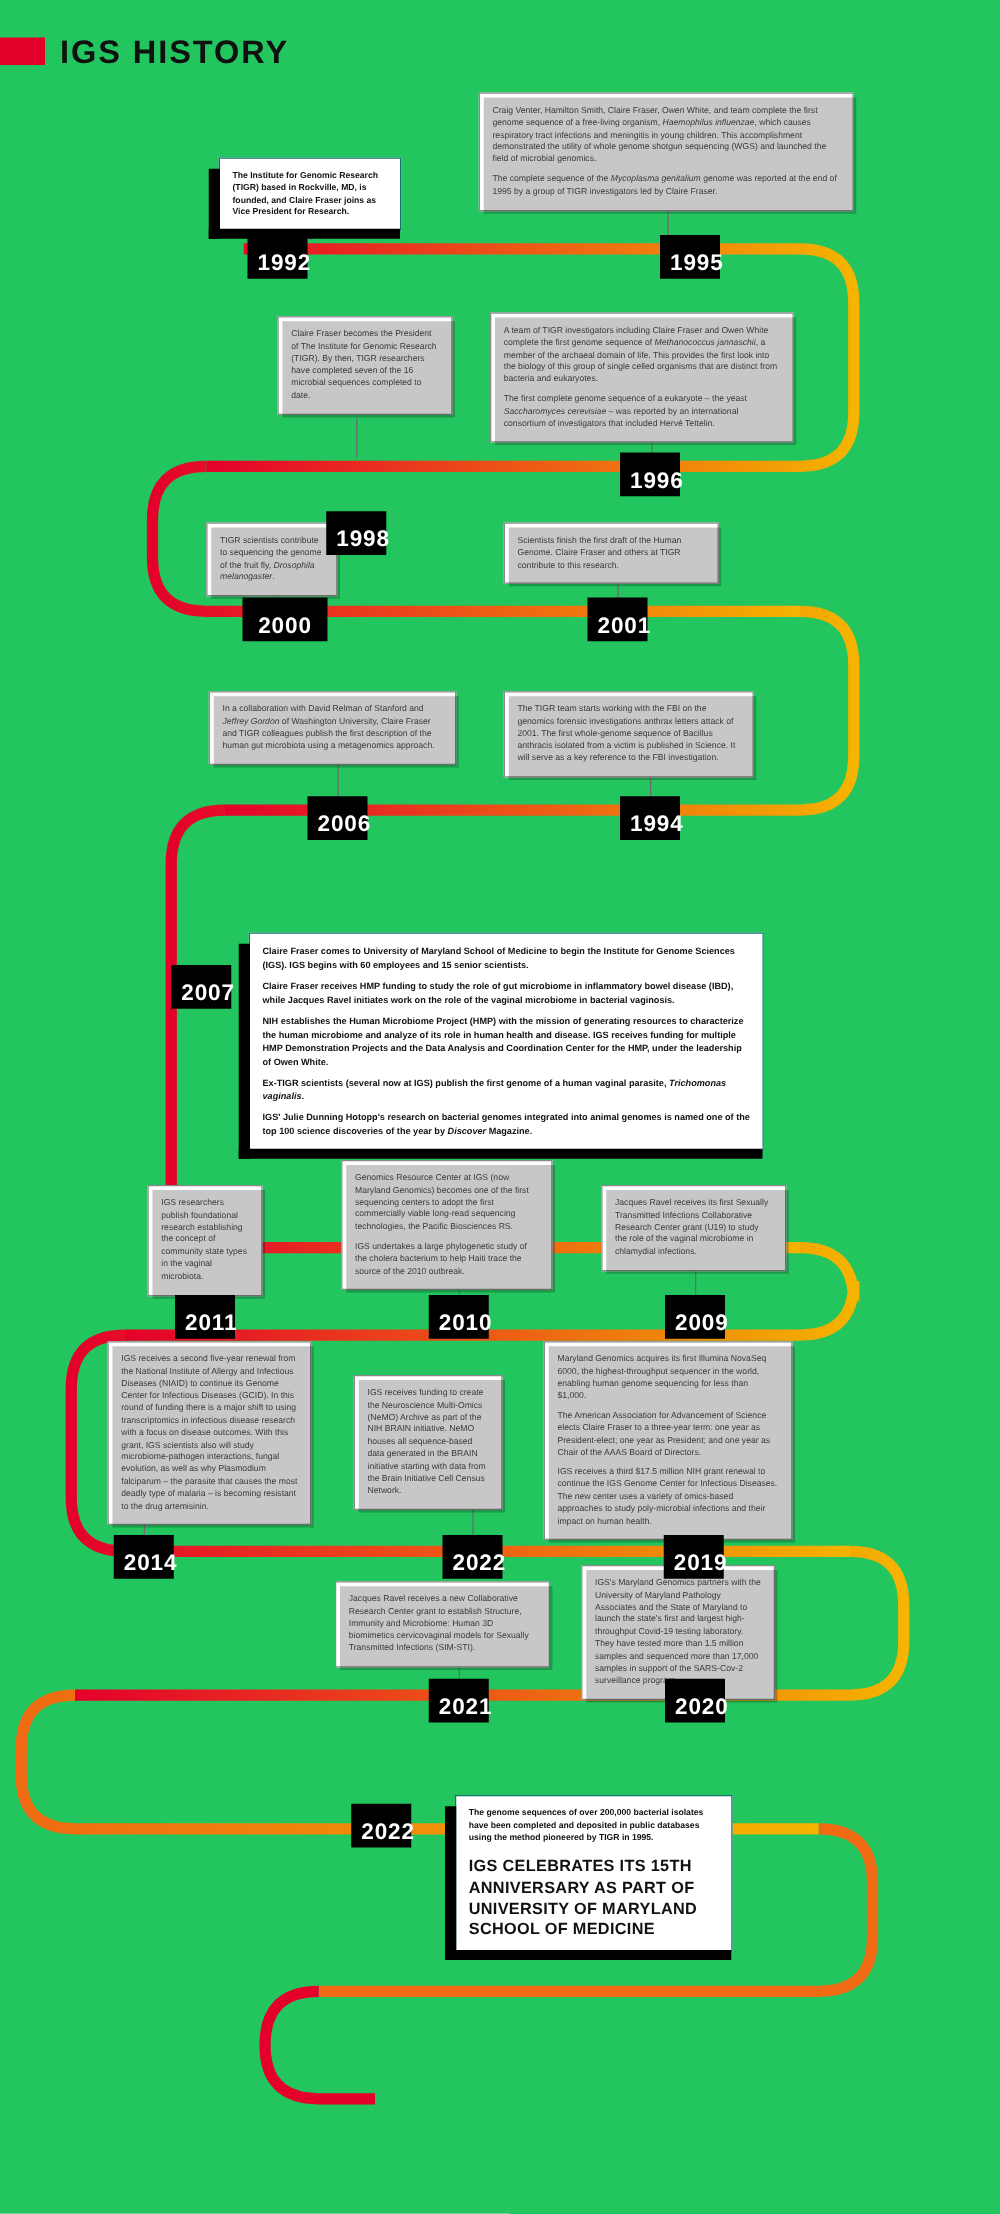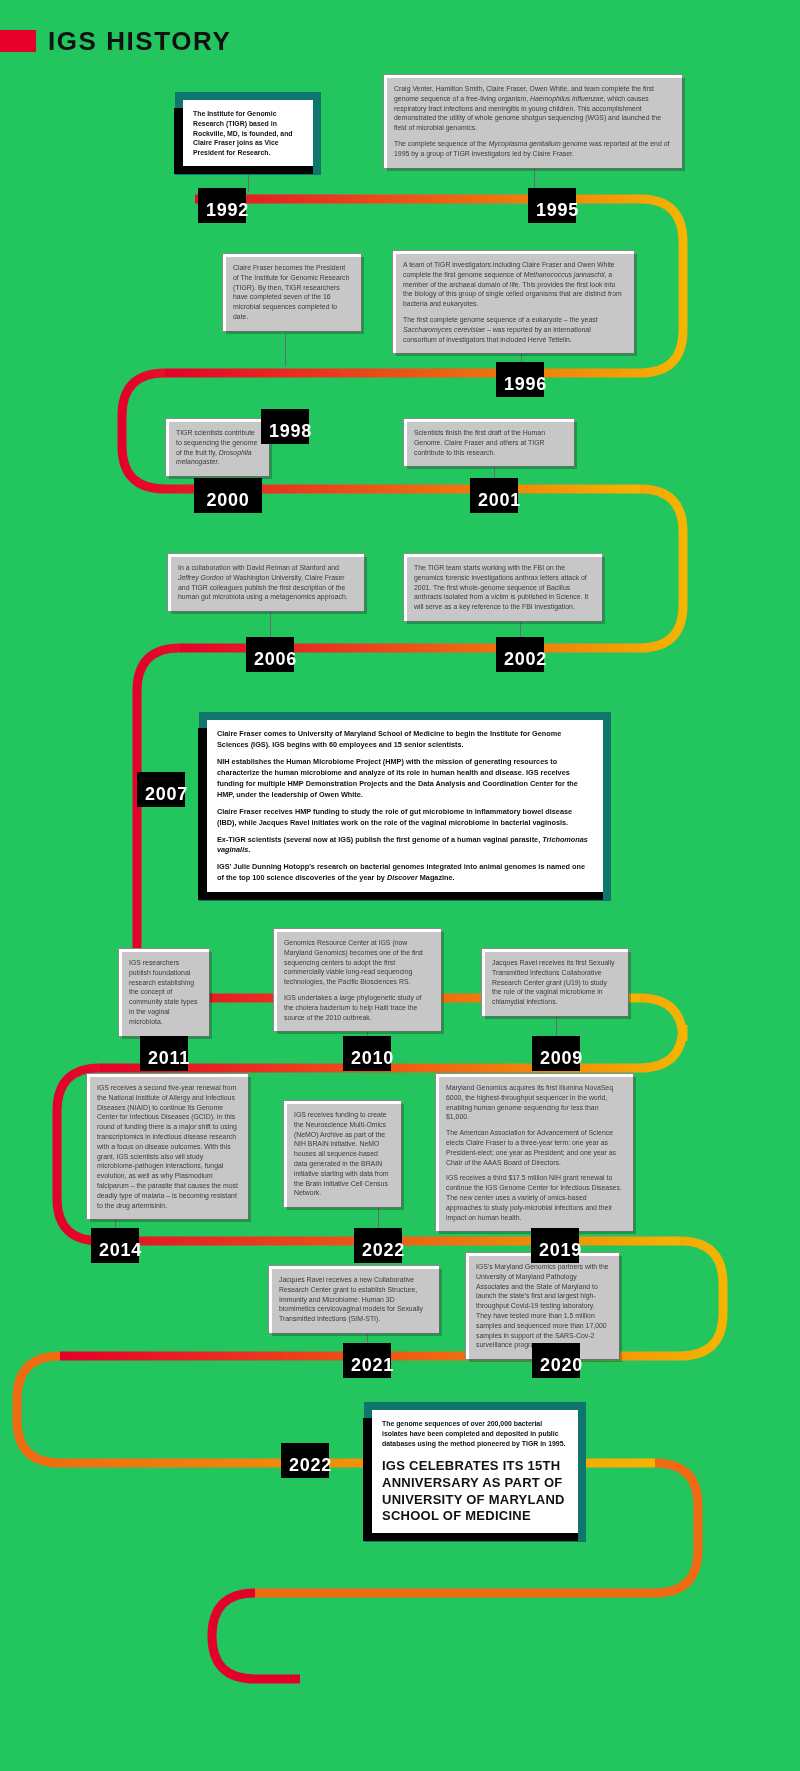--- a/index.html
+++ b/index.html
@@ -80,23 +80,24 @@
     width: 100%; height: 100%;
     background: rgba(0,0,0,0.22);
     z-index: -1;
   }
   .card p { margin: 0 0 6px 0; }
   .card p:last-child { margin-bottom: 0; }
   .card i { font-style: italic; }
 
   
   .card.heavy {
-    border: 8px solid #0f766e;
+    border: 1px solid #0f766e;
     color: #111;
     font-weight: bold;
+    margin-top: 34px;
   }
   .card.heavy::before {
     content: "";
     position: absolute;
     left: -9px; top: 8px;
     width: 9px; height: calc(100% - 1px);
     background: #000;
     z-index: -1;
   }
   .card.heavy::after {
@@ -221,30 +222,30 @@
     <p>Scientists finish the first draft of the Human Genome. Claire Fraser and others at TIGR contribute to this research.</p>
   </div>
 
   <div class="stem" style="left:270px; top:609px; height:32px;"></div>
   <div class="year" style="left:246px; top:637px; width:48px;">2006</div>
   <div class="card shadow" style="left:167px; top:553px; width:198px;">
     <p><span>In a collaboration with David Relman of Stanford and </span><i>Jeffrey Gordon</i><span> of Washington University, Claire Fraser and TIGR colleagues publish the first description of the human gut microbiota using a metagenomics approach.</span></p>
   </div>
 
   <div class="stem" style="left:520px; top:609px; height:32px;"></div>
-  <div class="year" style="left:496px; top:637px; width:48px;">2002</div>
+  <div class="year" style="left:496px; top:637px; width:48px;">1994</div>
   <div class="card shadow" style="left:403px; top:553px; width:200px;">
     <p>The TIGR team starts working with the FBI on the genomics forensic investigations anthrax letters attack of 2001. The first whole-genome sequence of Bacillus anthracis isolated from a victim is published in Science. It will serve as a key reference to the FBI investigation.</p>
   </div>
 
   <div class="year" style="left:137px; top:772px; width:48px;">2007</div>
   <div class="card heavy big" style="left:199px; top:712px; width:412px;">
     <p>Claire Fraser comes to University of Maryland School of Medicine to begin the Institute for Genome Sciences (IGS). IGS begins with 60 employees and 15 senior scientists.</p>
+    <p>Claire Fraser receives HMP funding to study the role of gut microbiome in inflammatory bowel disease (IBD), while Jacques Ravel initiates work on the role of the vaginal microbiome in bacterial vaginosis.</p>
     <p>NIH establishes the Human Microbiome Project (HMP) with the mission of generating resources to characterize the human microbiome and analyze of its role in human health and disease. IGS receives funding for multiple HMP Demonstration Projects and the Data Analysis and Coordination Center for the HMP, under the leadership of Owen White.</p>
-    <p>Claire Fraser receives HMP funding to study the role of gut microbiome in inflammatory bowel disease (IBD), while Jacques Ravel initiates work on the role of the vaginal microbiome in bacterial vaginosis.</p>
     <p><span>Ex-TIGR scientists (several now at IGS) publish the first genome of a human vaginal parasite, </span><i>Trichomonas vaginalis</i><span>.</span></p>
     <p><span>IGS' Julie Dunning Hotopp's research on bacterial genomes integrated into animal genomes is named one of the top 100 science discoveries of the year by </span><i>Discover</i><span> Magazine.</span></p>
   </div>
 
   <div class="stem" style="left:164px; top:1010px; height:29px;"></div>
   <div class="year" style="left:140px; top:1036px; width:48px;">2011</div>
   <div class="card shadow" style="left:118px; top:948px; width:92px;">
     <p>IGS researchers publish foundational research establishing the concept of community state types in the vaginal microbiota.</p>
   </div>
 

